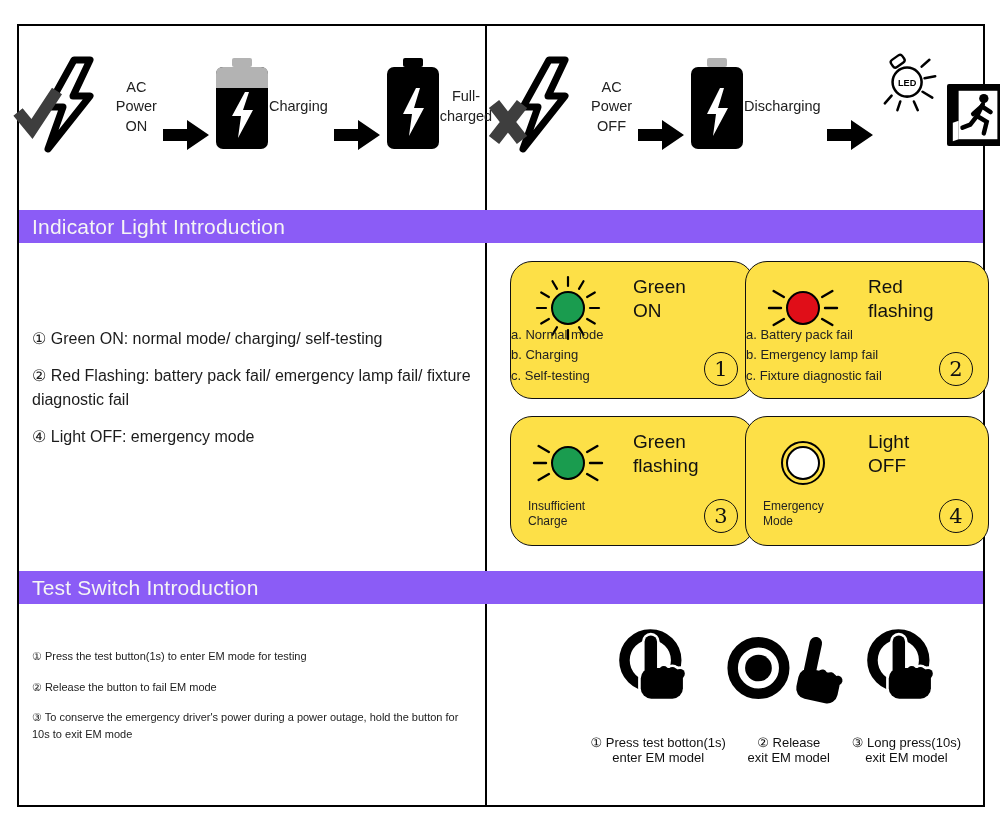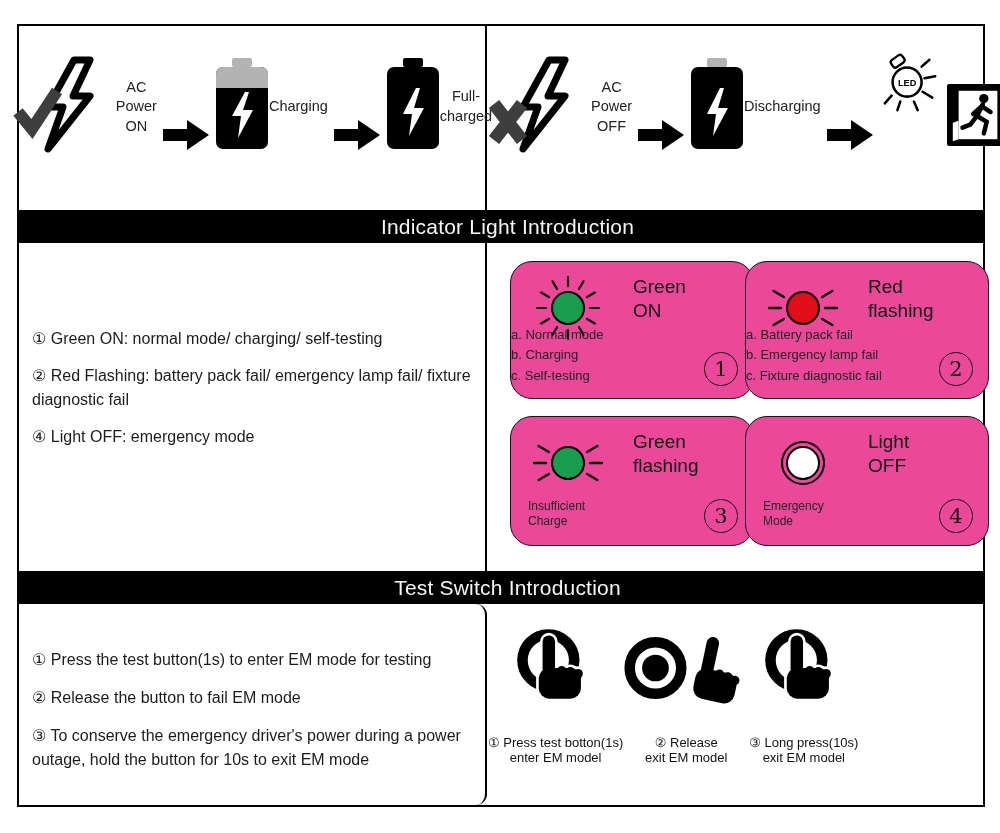--- a/index.html
+++ b/index.html
@@ -3,50 +3,50 @@
 <meta charset="utf-8">
 <style>
   html,body{margin:0;padding:0;background:#fff;}
   #canvas{position:relative;width:1000px;height:833px;background:#fff;
           font-family:"Liberation Sans",sans-serif;color:#1c1c1c;overflow:hidden;}
   #frame{position:absolute;left:17px;top:24px;width:964px;height:779px;
          border:2px solid #000;display:flex;flex-direction:column;background:#fff;}
   .row{display:flex;}
   .col-left{width:468px;border-right:2px solid #000;box-sizing:border-box;}
   .col-right{flex:1;position:relative;}
-  .bar{height:33px;background:#000000;color:#f5f5f5;font-size:21px;line-height:33px;
-       padding-left:13px;letter-spacing:.2px;font-weight:500;text-align:center;}
+  .bar{height:33px;background:#8b5cf6;color:#f5f5f5;font-size:21px;line-height:33px;
+       padding-left:13px;letter-spacing:.2px;font-weight:500;}
   
   .flow-row{height:184px;}
   .flow{display:flex;justify-content:center;align-items:flex-start;padding-top:26px;}
   .flow-item{display:flex;flex-direction:row;align-items:center;}
   .icon-slot{height:104px;display:flex;align-items:center;justify-content:center;}
   .flow-label{font-size:14.5px;line-height:1.35;text-align:center;white-space:pre-line;margin-top:6px;color:#222;}
   .arrow-slot{margin-top:66px;padding:0 6px;}
   .em-group{display:flex;align-items:flex-end;}
   
   .ind-row{height:328px;}
   .notes-left{padding:84px 8px 0 13px;font-size:16px;line-height:1.5;}
   .notes-left p{margin:0 0 13px 0;}
-  .test-left{padding:44px 8px 0 13px;font-size:16px;line-height:1.5;border-radius:11px;}
+  .test-left{padding:44px 8px 0 13px;font-size:11px;line-height:1.5;}
   .test-left p{margin:0 0 14px 0;}
-  .ind-box{position:absolute;width:244px;border:1.5px solid #111;border-radius:22px;background:#ec4899;box-sizing:border-box;}
+  .ind-box{position:absolute;width:244px;border:1.5px solid #111;border-radius:22px;background:#fde047;box-sizing:border-box;}
   .box-tall{height:138px;top:18px;}
   .box-low{height:130px;top:173px;}
   .bx1,.bx3{left:23px;} .bx2,.bx4{left:258px;}
   .box-title{position:absolute;left:122px;top:13px;font-size:19px;line-height:1.25;white-space:pre-line;color:#111;}
   .box-details{position:absolute;left:0;bottom:11px;font-size:13px;line-height:1.6;white-space:pre-line;color:#222;}
   .box-caption{position:absolute;left:17px;bottom:15px;font-size:12px;line-height:1.3;white-space:pre-line;color:#222;}
   .box-num{position:absolute;right:15px;bottom:12px;width:34px;height:34px;border:1.8px solid #111;
            border-radius:50%;display:flex;align-items:center;justify-content:center;
            font-family:"DejaVu Serif",serif;font-size:21px;color:#111;box-sizing:border-box;}
   .led{position:absolute;left:6px;top:8px;}
   
   .test-row{flex:1;}
-  .actions{display:flex;justify-content:flex-start;padding:13px 22px 0 1px;}
+  .actions{display:flex;justify-content:flex-end;padding:13px 22px 0 1px;}
   .action{display:flex;flex-direction:column;align-items:center;}
   .action .icon-hold{height:102px;display:flex;align-items:center;justify-content:center;margin-bottom:16px;}
   .act-l1{font-size:13px;color:#111;}
   .act-l2{font-size:13px;color:#111;}
 </style>
 </head>
 <body>
 
 <div id="canvas">
   <div id="frame">

